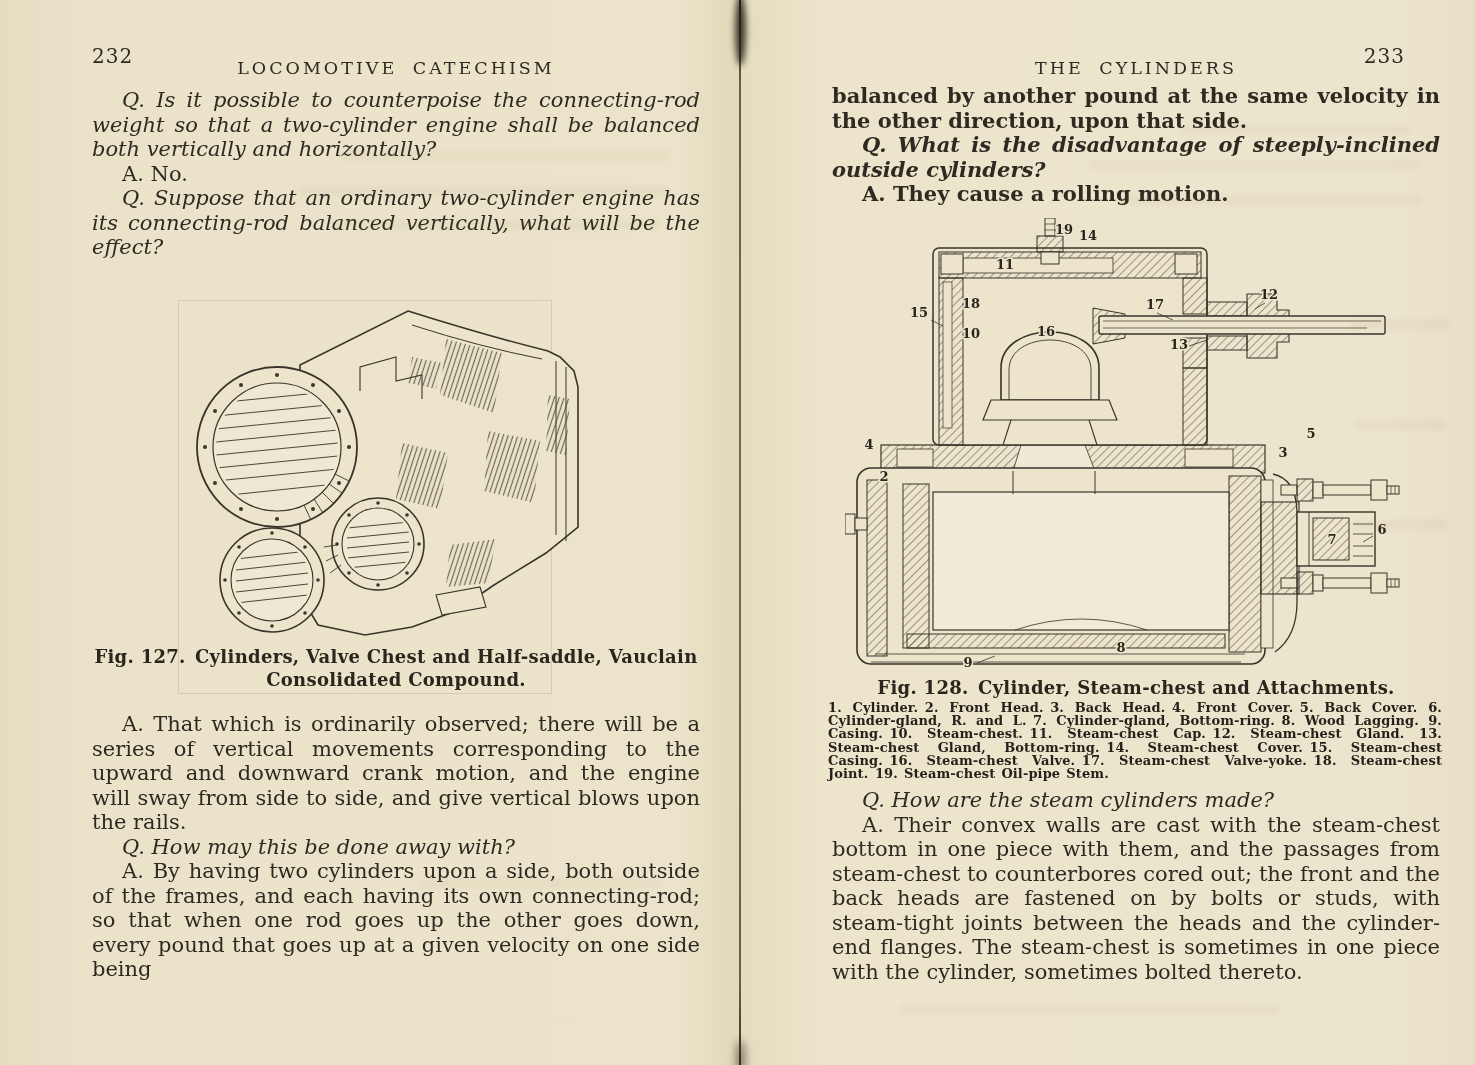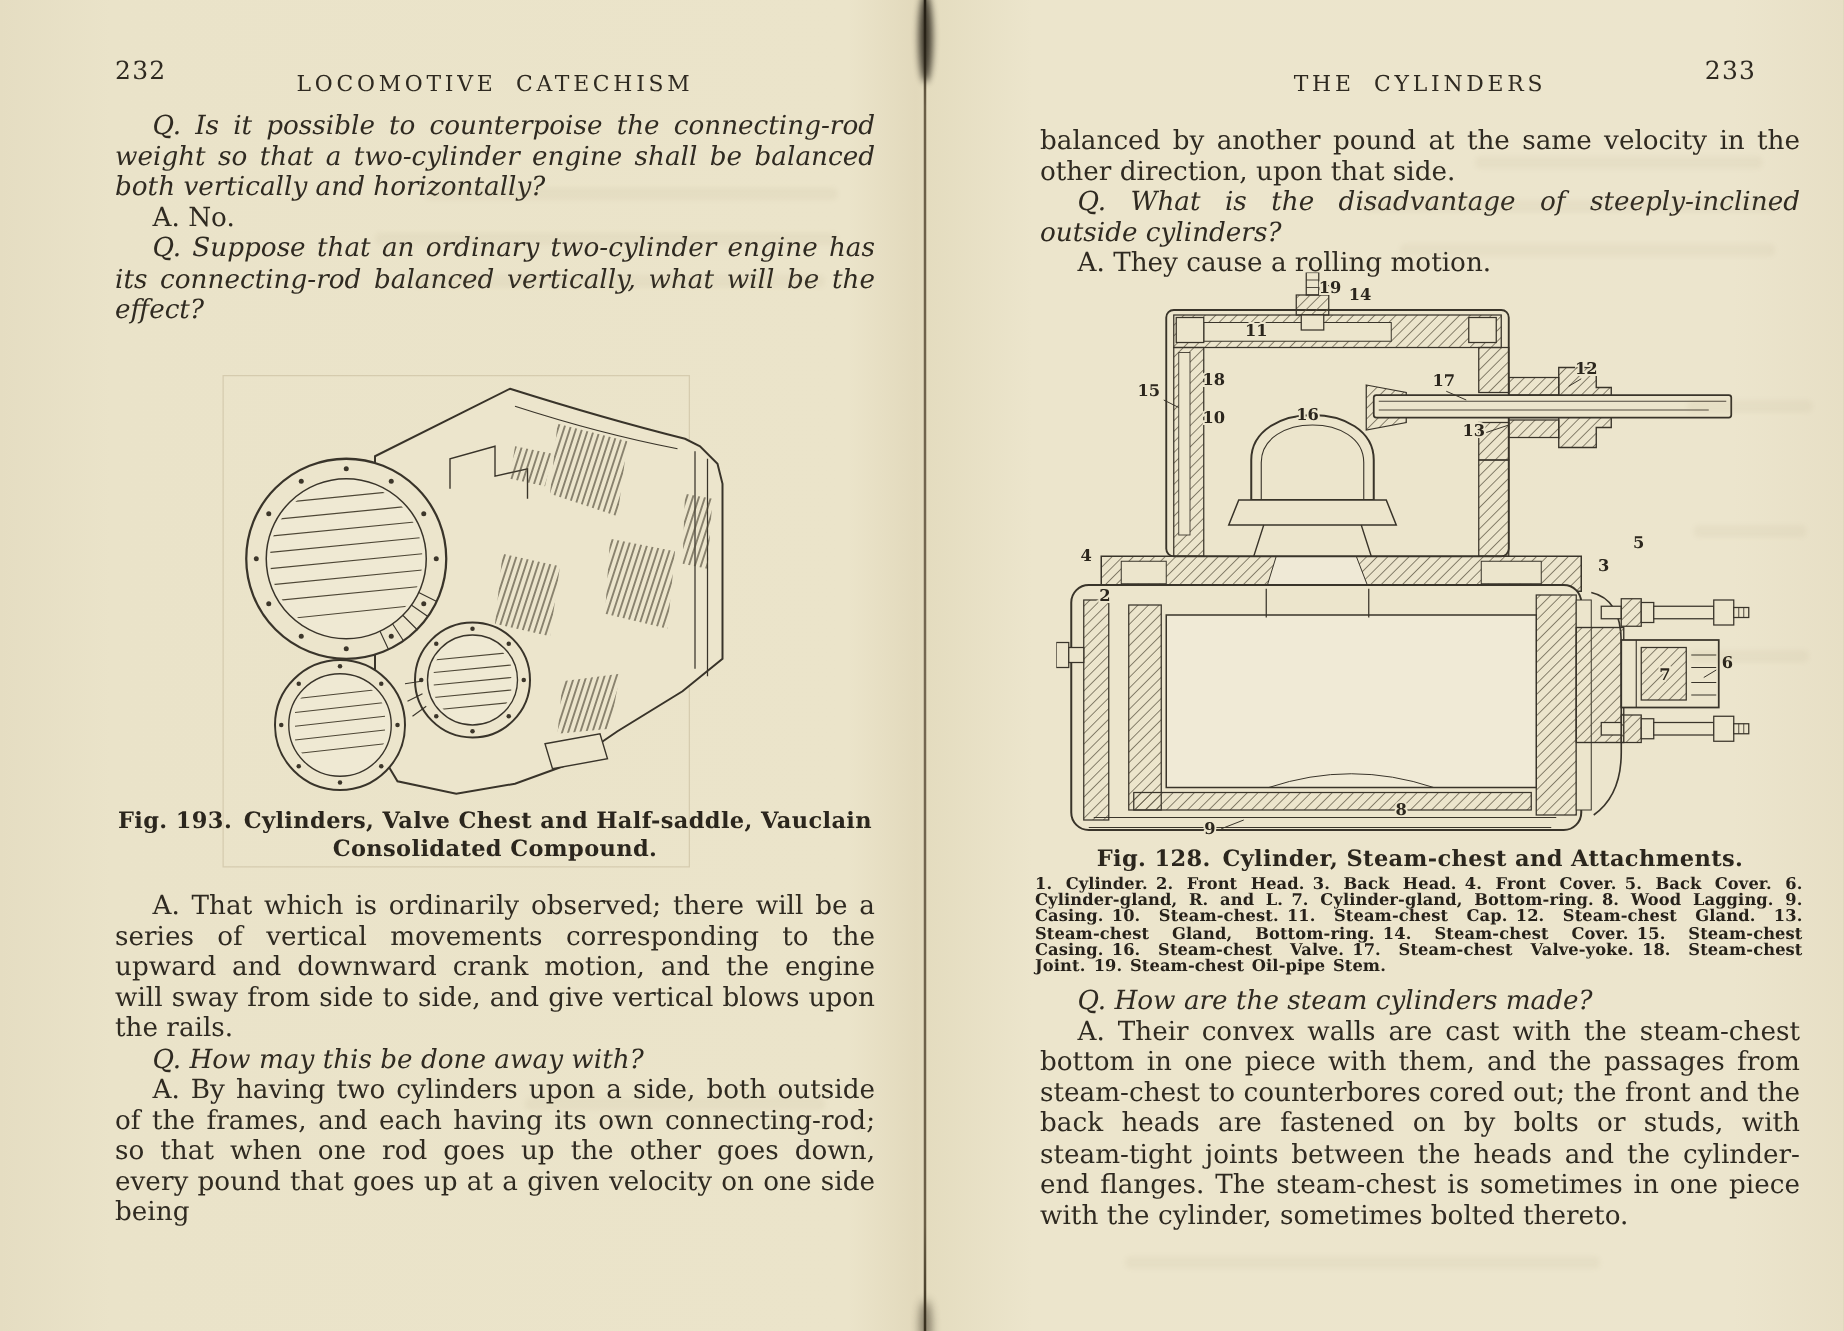--- a/index.html
+++ b/index.html
@@ -136,21 +136,21 @@
               <circle cx="199" cy="220" r="1.8"></circle>
             <circle cx="228" cy="208" r="1.8"></circle>
               <circle cx="257" cy="220" r="1.8"></circle>
           </g>
           <path d="M191,270 L180,278 M188,260 L176,266 M187,250 L174,252" class="ink" stroke-width=".9"></path>
         </g>
       </svg>
     </div>
 
     <div class="caption" style="top:645px;">
-      <div>Fig. 193. Cylinders, Valve Chest and Half-saddle, Vauclain</div>
+      <div>Fig. 127. Cylinders, Valve Chest and Half-saddle, Vauclain</div>
       <div>Consolidated Compound.</div>
     </div>
 
     <div class="col" style="top:712px;">
       <p class="a">A. That which is ordinarily observed; there will be a series of vertical movements corresponding to the upward and downward crank motion, and the engine will sway from side to side, and give vertical blows upon the rails.</p>
       <p class="q">Q. How may this be done away with?</p>
       <p class="a">A. By having two cylinders upon a side, both outside of the frames, and each having its own connecting-rod; so that when one rod goes up the other goes down, every pound that goes up at a given velocity on one side being</p>
     </div>
 
     <div class="smudge" style="left:340px;top:150px;width:330px;"></div>
@@ -158,21 +158,21 @@
     <div class="smudge" style="left:330px;top:220px;width:330px;"></div>
     <div class="smudge" style="left:420px;top:878px;width:240px;"></div>
   </div>
 
   <div class="page" id="page-right">
     <div class="header">
       <span class="runtitle">THE CYLINDERS</span>
       <span class="pagenum" style="right:35px;">233</span>
     </div>
 
-    <div class="col" style="top:100px;">
+    <div class="col" style="top:84px;font-weight:bold;">
       <p class="cont">balanced by another pound at the same velocity in the other direction, upon that side.</p>
       <p class="q">Q. What is the disadvantage of steeply-inclined outside cylinders?</p>
       <p class="a">A. They cause a rolling motion.</p>
     </div>
 
     <div class="figure" style="left:105px;top:218px;width:620px;height:462px;">
       <svg viewBox="0 0 620 462" width="620" height="462">
         <defs>
           <pattern id="h128" width="6" height="6" patternUnits="userSpaceOnUse" patternTransform="rotate(45)">
             <line x1="0" y1="0" x2="0" y2="6" stroke="#57503e" stroke-width="1.1"></line>

